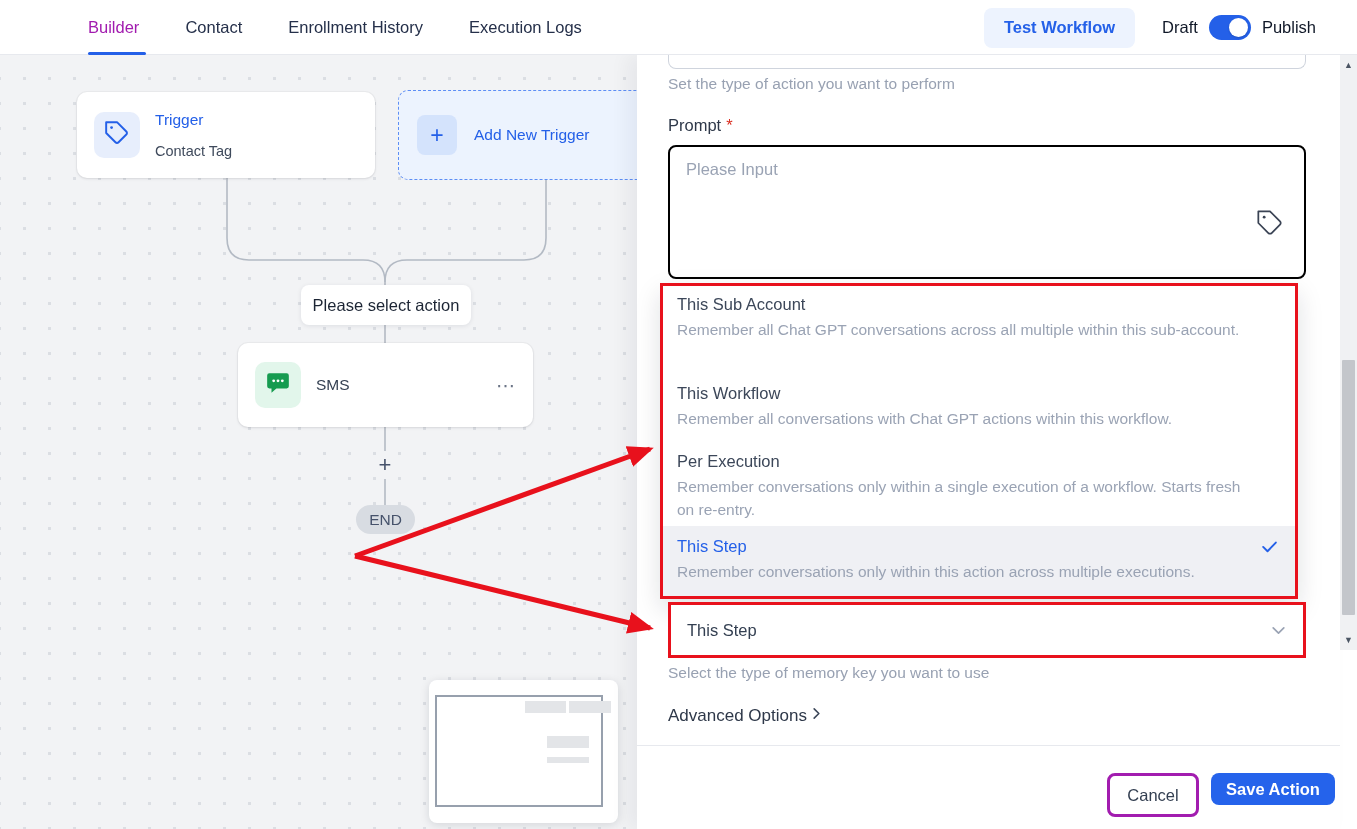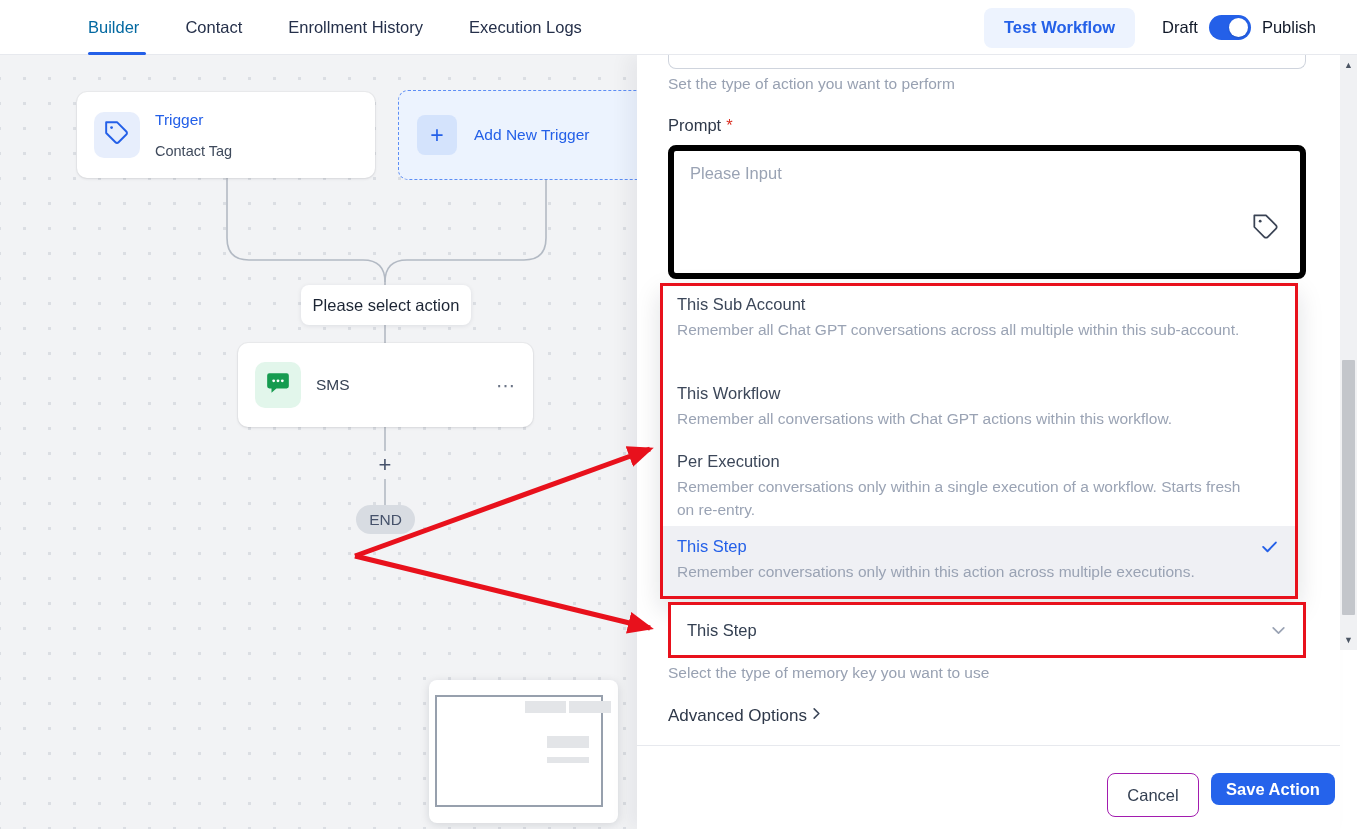--- a/index.html
+++ b/index.html
@@ -4,21 +4,21 @@
 <style>
   * { box-sizing: border-box; }
   body { margin:0; font-family:"Liberation Sans", sans-serif; background:#fff; }
   .stage { position:relative; width:1357px; height:829px; overflow:hidden; background:#fff; }
 
   
   .header { position:absolute; left:0; top:0; width:1357px; height:55px; background:#fff;
             border-bottom:1px solid #e7e9ee; z-index:6; }
   .tabs { position:absolute; left:88px; top:0; height:55px; display:flex; gap:46px; align-items:center; }
   .tab { font-size:16.5px; color:#25304a; white-space:nowrap; cursor:pointer; }
-  .tab.active { color:#0369a1; font-weight:500; }
+  .tab.active { color:#a21caf; font-weight:500; }
   .tab-underline { position:absolute; left:88px; top:52px; width:58px; height:3px; background:#2460e8; border-radius:2px; }
   .header-right { position:absolute; right:41px; top:0; height:55px; display:flex; align-items:center; }
   .test-btn { background:#edf3fe; color:#2460e8; font-size:16.5px; font-weight:600; height:40px;
               padding:0 20px; border-radius:8px; border:none; font-family:inherit; cursor:pointer; }
   .draft-label { font-size:16.5px; color:#101828; margin-left:27px; }
   .toggle { width:42px; height:25px; border-radius:13px; background:#2460e8; position:relative; margin:0 11px; cursor:pointer; }
   .toggle .knob { position:absolute; right:3px; top:3px; width:19px; height:19px; border-radius:50%; background:#fff;
                   box-shadow:0 1px 2px rgba(16,24,40,.2); }
   .publish-label { font-size:16.5px; color:#101828; }
 
@@ -71,21 +71,21 @@
   
   .panel { position:absolute; left:637px; top:55px; width:703px; height:774px; background:#fff;
            box-shadow:-10px 0 18px rgba(16,24,40,.05); z-index:3; }
   .partial-field { position:absolute; left:31px; top:0; width:638px; height:14px;
                    border:1px solid #cfd4dd; border-top:none; border-radius:0 0 8px 8px; }
   .hint { color:#98a1b2; font-size:15.5px; }
   .hint-action { position:absolute; left:31px; top:20px; }
   .prompt-label { position:absolute; left:31px; top:61px; font-size:16.5px; color:#2e3849; font-weight:500; }
   .req { color:#d92d20; margin-left:5px; font-weight:400; }
   .prompt-box { position:absolute; left:31px; top:90px; width:638px; height:134px;
-                border:6px solid #000000; border-radius:8px; background:#fff; }
+                border:2px solid #000000; border-radius:8px; background:#fff; }
   .prompt-box textarea { width:100%; height:100%; border:none; outline:none; resize:none; background:transparent;
                          padding:13px 16px; font-family:inherit; font-size:16.5px; color:#333f51; }
   .prompt-box textarea::placeholder { color:#9aa3b4; }
   .prompt-tag-icon { position:absolute; right:20px; top:62px; cursor:pointer; }
 
   .dropdown { position:absolute; left:23px; top:228px; width:638px; height:316px; background:#fff;
               border:3px solid #e8111c; box-shadow:0 10px 24px rgba(16,24,40,.13); z-index:4; }
   .opt { position:absolute; left:0; width:100%; padding:0 14px; cursor:pointer; }
   .opt-title { font-size:16.5px; color:#3c4759; }
   .opt-desc { font-size:15.5px; color:#9aa3b4; line-height:23px; margin-top:4px; max-width:578px; }
@@ -96,21 +96,21 @@
 
   .mem-select { position:absolute; left:31px; top:547px; width:638px; height:56px; background:#fff;
                 border:3px solid #e8111c; display:flex; align-items:center; padding:0 16px; z-index:4; cursor:pointer; }
   .mem-select-value { font-size:16.5px; color:#333f51; }
   .mem-chevron { margin-left:auto; display:flex; }
   .hint-memory { position:absolute; left:31px; top:609px; }
   .advanced { position:absolute; left:31px; top:651px; display:flex; align-items:center; gap:2px;
               font-size:17px; color:#2e3849; cursor:pointer; }
   .panel-divider { position:absolute; left:0; top:690px; width:703px; height:1px; background:#e7e9ee; }
   .cancel-btn { position:absolute; left:470px; top:718px; width:92px; height:44px; background:#fff;
-                border:1px solid #a21caf; border-radius:8px; font-size:16.5px; color:#333f51;
+                border:3px solid #a21caf; border-radius:8px; font-size:16.5px; color:#333f51;
                 font-family:inherit; cursor:pointer; }
   .save-btn { position:absolute; left:574px; top:718px; width:124px; height:32px; background:#2563eb;
               border:none; border-radius:8px; font-size:16.5px; color:#fff; font-weight:600;
               font-family:inherit; cursor:pointer; }
 
   
   .scrollbar { position:absolute; left:1340px; top:55px; width:17px; height:595px; background:#f0f1f3; z-index:5; }
   .scroll-up, .scroll-down { position:absolute; left:0; width:17px; text-align:center; font-size:9px; color:#4b5563; cursor:pointer; }
   .scroll-up { top:5px; } .scroll-down { bottom:5px; }
   .scroll-thumb { position:absolute; left:2px; top:305px; width:13px; height:255px; background:#c3c6cb; border-radius:1px; cursor:grab; }

